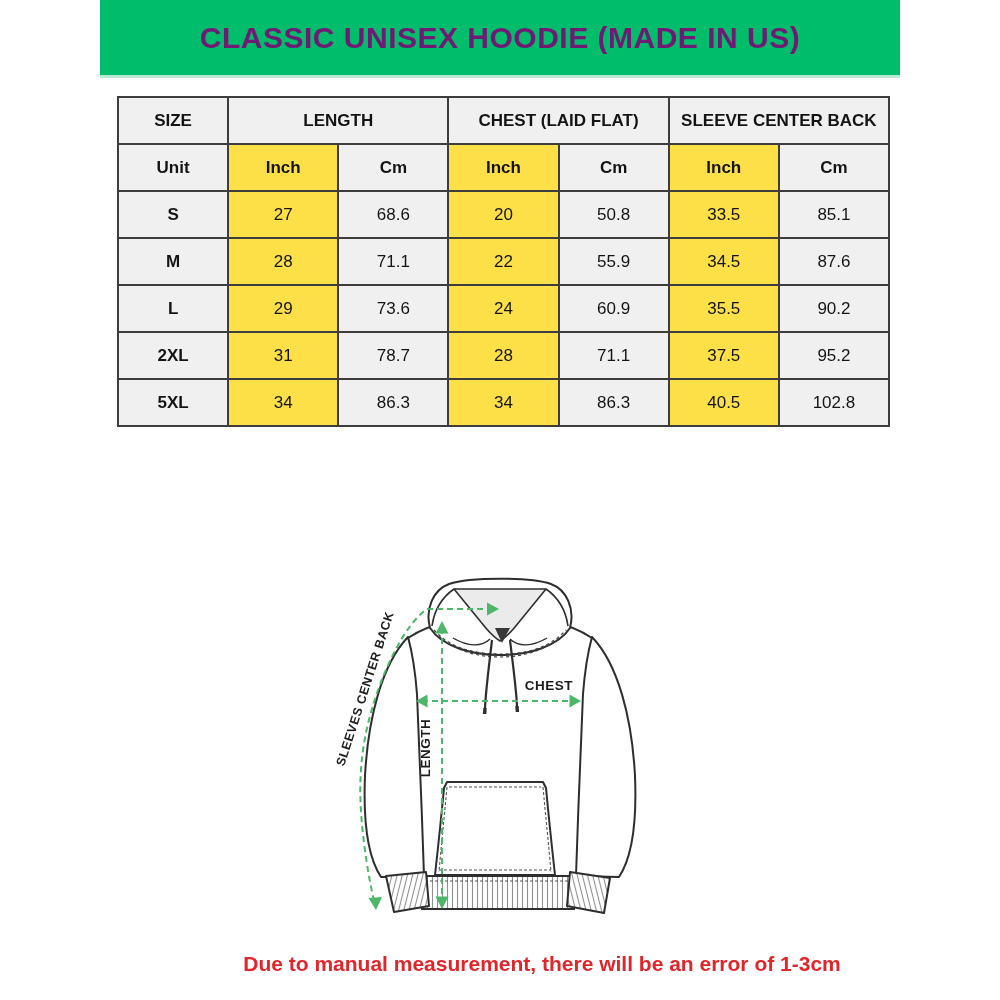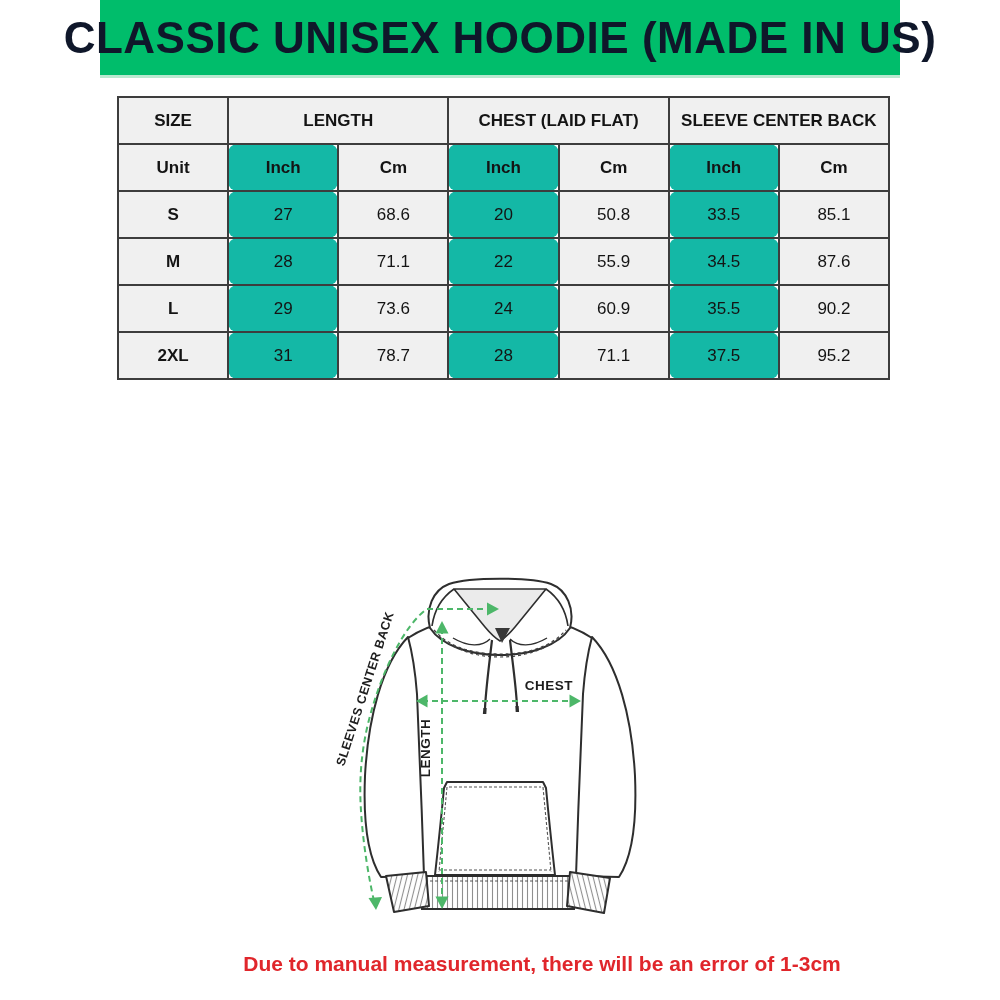--- a/index.html
+++ b/index.html
@@ -6,36 +6,36 @@
   body{
     width:1000px;height:1000px;position:relative;background:#ffffff;
     font-family:"Liberation Sans",sans-serif;color:#111;
   }
   .banner{
     position:absolute;left:100px;top:0;width:800px;height:75px;
     background:#00bd6b;border-bottom:3px solid #b9e9d0;
     display:flex;align-items:center;justify-content:center;
   }
   .banner h1{
-    margin:16px;color:#0f172a;font-size:44px;font-weight:bold;letter-spacing:.5px;
+    margin:16px;color:#701a75;font-size:30px;font-weight:bold;letter-spacing:.5px;
     white-space:nowrap;
   }
   table.size-table{
     position:absolute;left:117px;top:96px;width:773px;
     border-collapse:collapse;table-layout:fixed;
   }
   .size-table th,.size-table td{
     border:2px solid #3d3d3d;text-align:center;vertical-align:middle;
     height:45px;padding:0;font-size:17px;color:#141414;
   }
   .size-table thead th{font-weight:bold;}
   .size-table tbody th{font-weight:bold;}
   .size-table tbody td{font-weight:normal;}
   .g{background:#f0f0f0;}
-  .w{background:#14b8a6;border-radius:9px;}
+  .w{background:#fde047;}
   .diagram{position:absolute;left:330px;top:576px;width:340px;height:360px;}
   .footnote{
     position:absolute;left:0;top:952px;width:1000px;text-align:center;
     color:#e0262b;font-size:21px;font-weight:bold;padding-left:42px;
   }
   svg text{font-family:"Liberation Sans",sans-serif;}
 </style>
 </head>
 <body>
 
@@ -90,20 +90,29 @@
       <td class="g">90.2</td>
     </tr>
     <tr>
       <th class="g">2XL</th>
       <td class="w">31</td>
       <td class="g">78.7</td>
       <td class="w">28</td>
       <td class="g">71.1</td>
       <td class="w">37.5</td>
       <td class="g">95.2</td>
+    </tr>
+    <tr>
+      <th class="g">5XL</th>
+      <td class="w">34</td>
+      <td class="g">86.3</td>
+      <td class="w">34</td>
+      <td class="g">86.3</td>
+      <td class="w">40.5</td>
+      <td class="g">102.8</td>
     </tr>
   </tbody>
 </table>
 
 <div class="diagram">
   <svg viewBox="0 0 340 360" width="340" height="360">
     <defs>
       <pattern id="ribV" width="5" height="12" patternUnits="userSpaceOnUse">
         <line x1="2.5" y1="0" x2="2.5" y2="12" stroke="#8f8f8f" stroke-width="1.1"></line>
       </pattern>

